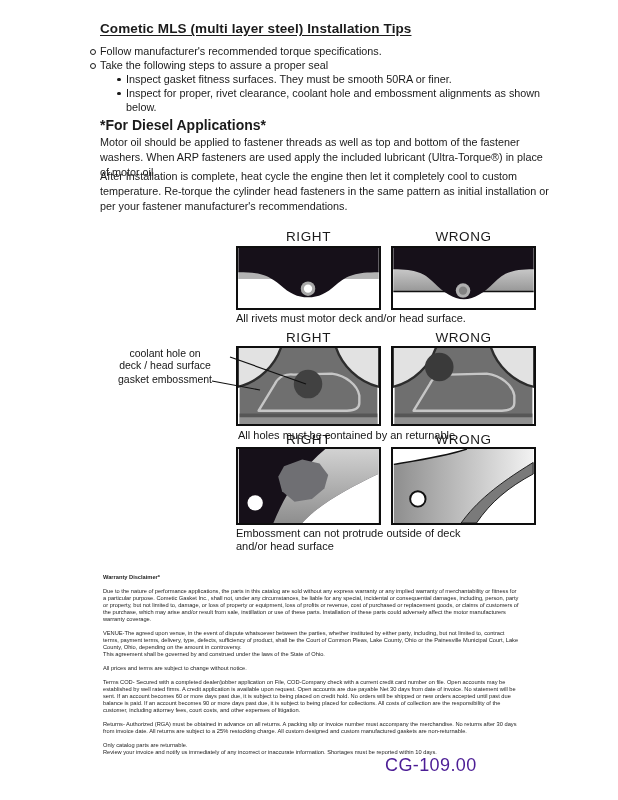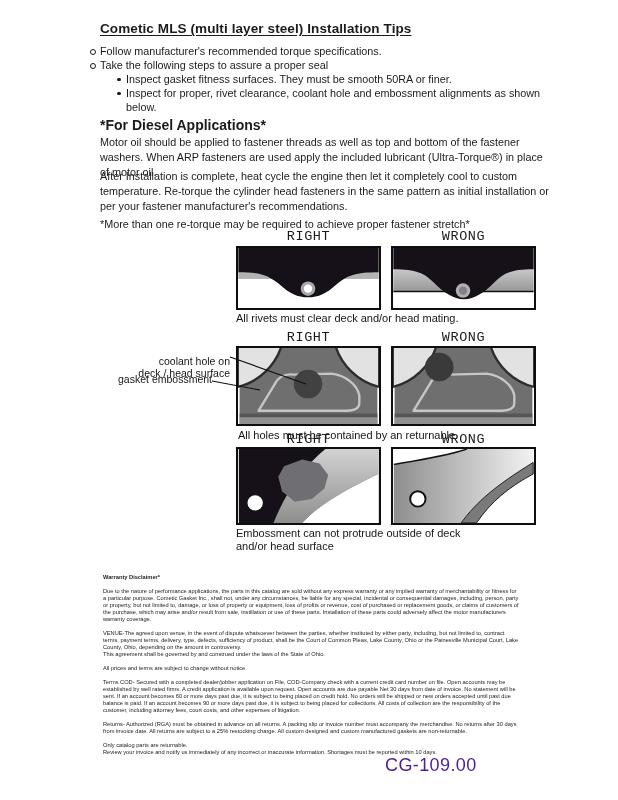--- a/index.html
+++ b/index.html
@@ -22,21 +22,21 @@
   .sb-marker{position:absolute;left:27px;top:5.5px;width:3.5px;height:3.5px;background:#1b1b1b;border-radius:50%;}
 
   
   .diesel-h{left:100px;top:117px;font-size:14px;font-weight:bold;}
   .para{left:100px;width:452px;font-size:10.8px;line-height:14.8px;}
   .p1{top:135px;}
   .p2{top:169px;}
   .p3{top:217px;}
 
   
-  .dlabel{font-size:13.5px;letter-spacing:.6px;text-align:center;width:145px;color:#1a1a1a;font-family:Liberation Mono, monospace;}
+  .dlabel{font-size:13.5px;letter-spacing:.6px;text-align:center;width:145px;color:#1a1a1a;}
   .dl-left{left:236px;}
   .dl-right{left:391px;}
   .dbox{width:141px;border:2px solid #0e0e0e;background:#fff;line-height:0;}
   .db-left{left:236px;}
   .db-right{left:391px;}
   .caption{font-size:11px;line-height:12.5px;color:#161616;}
 
   .d1-label{top:229px;}
   .d1-box{top:246px;height:60px;}
   .d1-cap{left:236px;top:312px;}
@@ -44,21 +44,21 @@
   .d2-label{top:330px;}
   .d2-box{top:346px;height:76px;}
   .d2-cap{left:238px;top:429px;}
 
   .d3-label{top:432px;}
   .d3-box{top:447px;height:74px;}
   .d3-cap{left:236px;top:527px;width:250px;}
 
   
   .ann{font-size:10.5px;line-height:11.5px;text-align:right;color:#161616;}
-  .ann1{left:100px;top:356px;width:130px;}
+  .ann1{left:100px;top:348px;width:130px;text-align:center;}
   .ann2{left:98px;top:374px;width:114px;}
 
   
   .disc{left:103px;top:574px;width:416px;font-size:5.7px;line-height:7px;color:#232323;}
   .disc .dh{font-weight:bold;margin:0 0 7px 0;}
   .disc p{margin:0 0 7px 0;}
   .disc p.tight{margin:0;}
 
   .footer-code{left:385px;top:755px;font-size:18px;letter-spacing:.4px;color:#4c1d95;}
 
@@ -86,21 +86,20 @@
     </div>
     <div class="sb-row">
       <span class="sb-marker"></span>
       <span>Inspect for proper, rivet clearance, coolant hole and embossment alignments as shown below.</span>
     </div>
   </div>
 
   <div class="abs diesel-h">*For Diesel Applications*</div>
   <div class="abs para p1">Motor oil should be applied to fastener threads as well as top and bottom of the fastener washers. When ARP fasteners are used apply the included lubricant (Ultra-Torque®) in place of motor oil.</div>
   <div class="abs para p2">After Installation is complete, heat cycle the engine then let it completely cool to custom temperature. Re-torque the cylinder head fasteners in the same pattern as initial installation or per your fastener manufacturer's recommendations.</div>
-  <div class="abs para p3">*More than one re-torque may be required to achieve proper fastener stretch*</div>
 
   <div class="abs dlabel dl-left d1-label">RIGHT</div>
   <div class="abs dlabel dl-right d1-label">WRONG</div>
 
   <div class="abs dbox db-left d1-box">
     <svg width="141" height="60" viewBox="0 0 145 62">
       <rect x="0" y="0" width="145" height="62" fill="#ffffff"></rect>
       <rect x="0" y="24" width="145" height="8" fill="#b3b3b3"></rect>
       <path d="M0,0 L145,0 L145,25 C121,25 113,28 101,38 C91,47 83,51 72,51 C61,51 53,47 43,38 C31,28 23,25 0,25 Z" fill="#161019"></path>
       <circle cx="72" cy="42" r="7.5" fill="#a8a8a8"></circle>
@@ -117,21 +116,21 @@
       </defs>
       <rect x="0" y="0" width="145" height="62" fill="#ffffff"></rect>
       <rect x="0" y="21" width="145" height="24" fill="url(#g1w)"></rect>
       <rect x="0" y="45" width="145" height="17" fill="#ffffff"></rect>
       <line x1="0" y1="45" x2="145" y2="45" stroke="#101010" stroke-width="1.5"></line>
       <path d="M0,0 L145,0 L145,22 C122,22 114,26 104,36 C94,46 84,53 73,53 C62,53 52,46 42,36 C32,26 24,22 0,22 Z" fill="#161019"></path>
       <circle cx="72" cy="44" r="7.5" fill="#b0b0b0"></circle>
       <circle cx="72" cy="44" r="4.3" fill="#828282"></circle>
     </svg>
   </div>
-  <div class="abs caption d1-cap">All rivets must clear deck and/or head mating.</div>
+  <div class="abs caption d1-cap">All rivets must motor deck and/or head surface.</div>
 
   <div class="abs dlabel dl-left d2-label">RIGHT</div>
   <div class="abs dlabel dl-right d2-label">WRONG</div>
 
   <div class="abs ann ann1">
     <div>coolant hole on</div>
     <div>deck / head surface</div>
   </div>
   <div class="abs ann ann2">gasket embossment</div>
 

